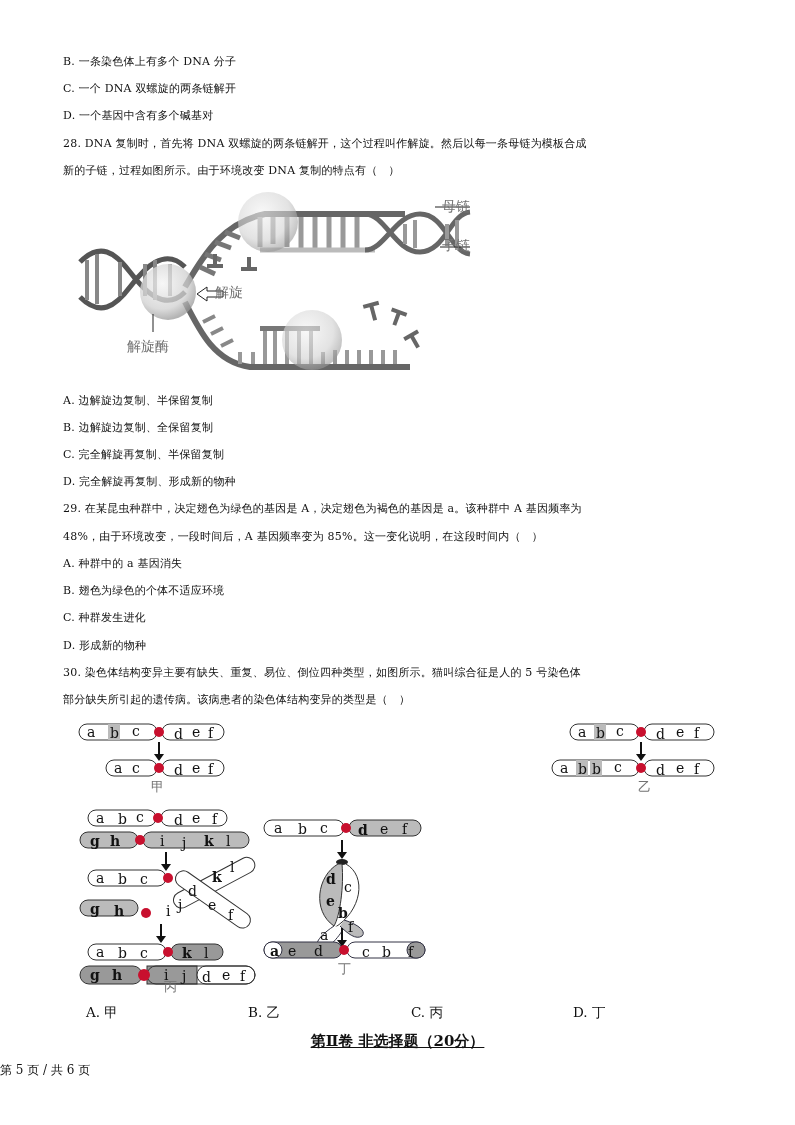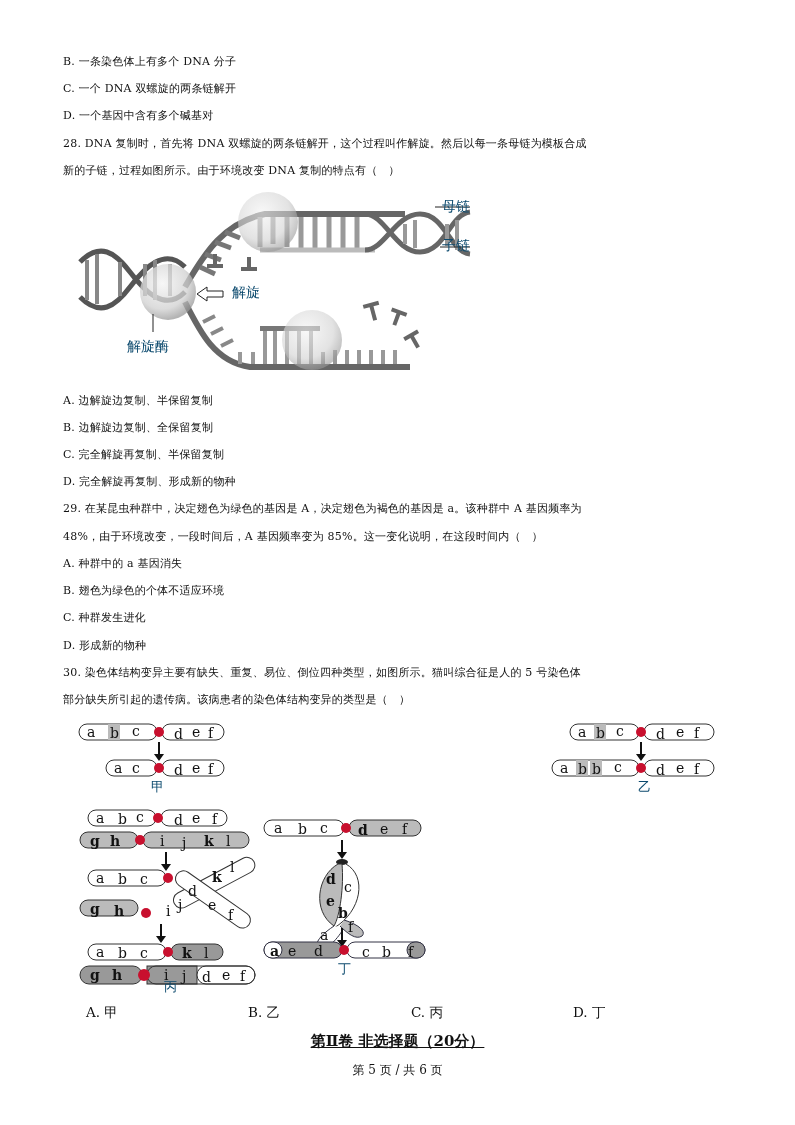--- a/index.html
+++ b/index.html
@@ -1,24 +1,24 @@
 <!DOCTYPE html>
 <html><head>
 <meta charset="utf-8">
 <style>
   html, body { margin:0; padding:0; background:#ffffff; }
   body { width:795px; height:1125px; position:relative; overflow:hidden;
          font-family:"DejaVu Serif","Liberation Serif",serif; color:#111; }
   .line { position:absolute; left:63px; font-size:11px; line-height:18px; white-space:nowrap; letter-spacing:0.2px; }
   .fig { position:absolute; }
-  .lbl { position:absolute; font-size:14px; font-family:Liberation Mono, monospace; color:#0c4a6e; }
+  .lbl { position:absolute; font-size:14px; font-family:Liberation Mono, monospace; color:#737373; }
   .opts-row { position:absolute; top:1004px; left:75px; width:640px; height:18px; font-size:13.5px; }
   .opts-row span { position:absolute;margin-left:11px; }
   .section-title { position:absolute; top:1032px; left:0; width:795px; text-align:center; font-weight:bold; font-size:15px;text-decoration:underline; }
-  .footer { position:absolute; top:1062px; left:0; width:795px; text-align:center; font-size:12px; }
+  .footer { position:absolute; top:1062px; left:0; width:795px; text-align:left; font-size:12px; }
   .chrom text { font-family:"DejaVu Serif",serif; font-size:14px; fill:#111; }
 </style>
 </head>
 <body>
 
 <div class="line" style="top:53px">B. 一条染色体上有多个 DNA 分子</div>
 <div class="line" style="top:80px">C. 一个 DNA 双螺旋的两条链解开</div>
 <div class="line" style="top:107px">D. 一个基因中含有多个碱基对</div>
 
 <div class="line" style="top:135px">28. DNA 复制时，首先将 DNA 双螺旋的两条链解开，这个过程叫作解旋。然后以每一条母链为模板合成</div>
@@ -127,21 +127,21 @@
 
     <circle cx="93" cy="100" r="28" fill="url(#bub)" opacity="0.75"></circle>
     <circle cx="193" cy="30" r="30" fill="url(#bub)" opacity="0.6"></circle>
     <circle cx="237" cy="148" r="30" fill="url(#bub)" opacity="0.6"></circle>
 
     <path d="M122 102 L132 95 L132 99 L148 99 L148 105 L132 105 L132 109 Z" fill="#fff" stroke="#222" stroke-width="1"></path>
     <line x1="78" y1="122" x2="78" y2="140" stroke="#222" stroke-width="1"></line>
   </svg>
   <span class="lbl" style="left:367px;top:6px">母链</span>
   <span class="lbl" style="left:367px;top:45px">子链</span>
-  <span class="lbl" style="left:157px;top:92px">解旋</span>
+  <span class="lbl" style="left:140px;top:92px">解旋</span>
   <span class="lbl" style="left:52px;top:146px">解旋酶</span>
 </div>
 
 <div class="line" style="top:392px">A. 边解旋边复制、半保留复制</div>
 <div class="line" style="top:419px">B. 边解旋边复制、全保留复制</div>
 <div class="line" style="top:446px">C. 完全解旋再复制、半保留复制</div>
 <div class="line" style="top:473px">D. 完全解旋再复制、形成新的物种</div>
 
 <div class="line" style="top:500px">29. 在某昆虫种群中，决定翅色为绿色的基因是 A，决定翅色为褐色的基因是 a。该种群中 A 基因频率为</div>
 <div class="line" style="top:528px">48%，由于环境改变，一段时间后，A 基因频率变为 85%。这一变化说明，在这段时间内（　）</div>

